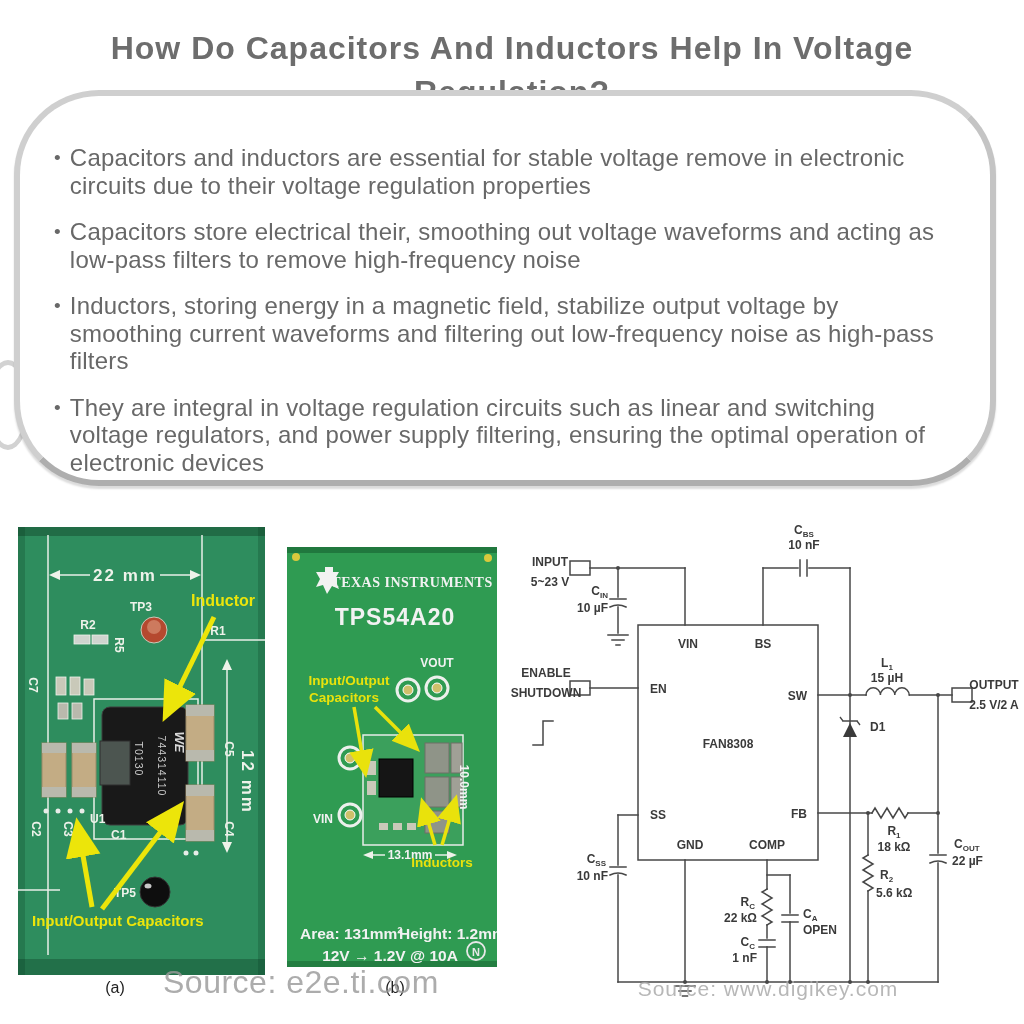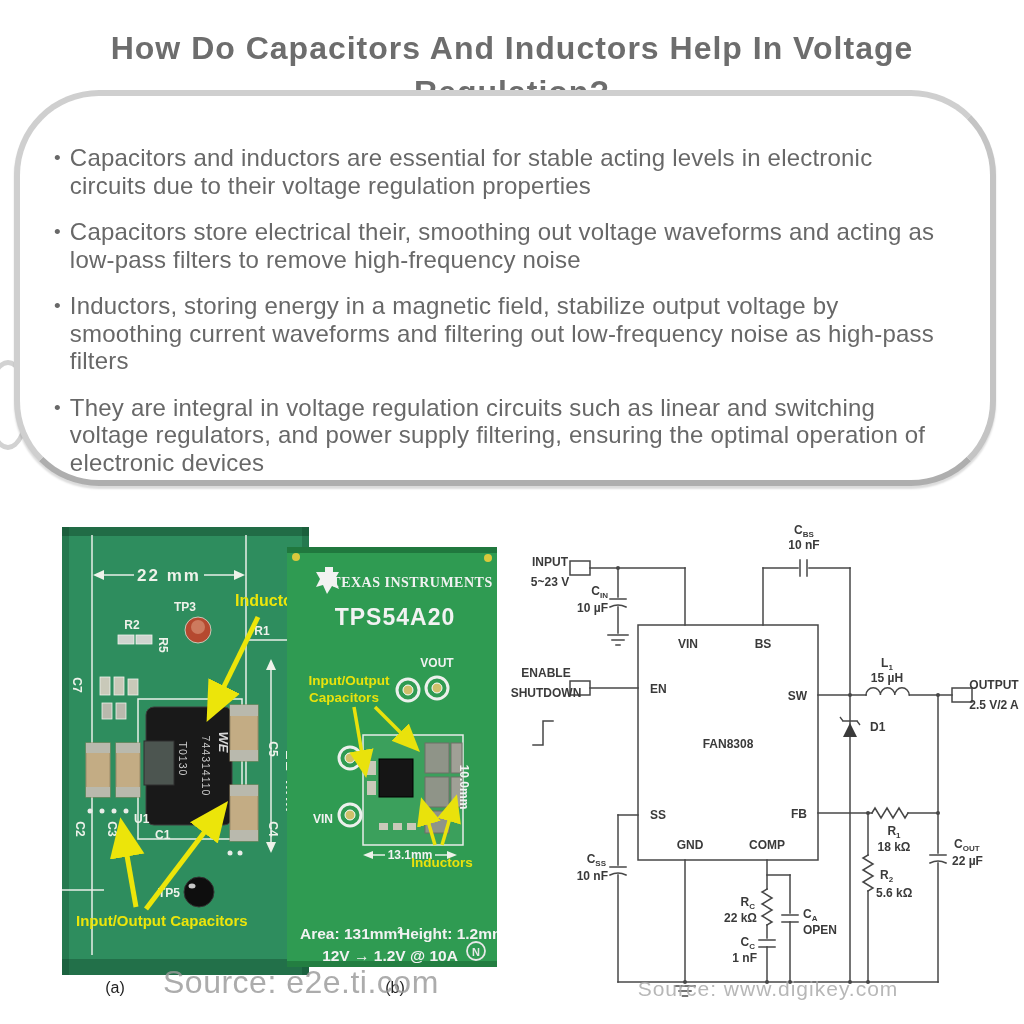--- a/index.html
+++ b/index.html
@@ -21,21 +21,21 @@
     box-sizing:border-box; background:#fff; z-index:1;
     border:6px solid #cfcfcf; border-bottom-color:#aeaeae; border-right-color:#c4c4c4;
     border-radius:85px; box-shadow:0 3px 2px rgba(0,0,0,0.14);
   }
   ul.bullets { list-style:none; margin:0; padding:48px 0 0 34px; width:890px; }
   li.bullet {
     display:flex; gap:9px; margin-bottom:19px;
     font-size:24px; line-height:27.5px; color:#686868; letter-spacing:0.2px; font-weight:500;
   }
   li.bullet .dot { font-size:19px; line-height:27px; }
-  .panel-a { position:absolute; left:18px; top:527px; width:247px; height:448px; z-index:2;margin-left:44px; }
+  .panel-a { position:absolute; left:18px; top:527px; width:247px; height:448px; z-index:2; }
   .panel-b { position:absolute; left:287px; top:547px; width:210px; height:328px; z-index:2;text-decoration:underline; }
   .panel-c { position:absolute; left:510px; top:515px; width:514px; height:500px; z-index:2; }
   .cap { position:absolute; font-size:16px; color:#1e1e1e; text-align:center; width:100px; z-index:4; }
   .cap-a { left:65px; top:979px; }
   .cap-b { left:345px; top:979px; }
   .source-a {
     position:absolute; left:163px; top:964px; z-index:5;
     font-size:32px; color:#9a9a9a; opacity:0.82; letter-spacing:0.5px;
   }
   
@@ -62,21 +62,21 @@
 </head>
 <body>
 
 <div class="title">How Do Capacitors And Inductors Help In Voltage Regulation?</div>
 
 <div class="tail"></div>
 <div class="bubble">
   <ul class="bullets">
     <li class="bullet">
         <span class="dot">•</span>
-        <span>Capacitors and inductors are essential for stable acting levels in electronic circuits due to their voltage regulation properties</span>
+        <span>Capacitors and inductors are essential for stable voltage remove in electronic circuits due to their voltage regulation properties</span>
       </li>
     <li class="bullet">
         <span class="dot">•</span>
         <span>Capacitors store electrical their, smoothing out voltage waveforms and acting as low-pass filters to remove high-frequency noise</span>
       </li>
     <li class="bullet">
         <span class="dot">•</span>
         <span>Inductors, storing energy in a magnetic field, stabilize output voltage by smoothing current waveforms and filtering out low-frequency noise as high-pass filters</span>
       </li>
     <li class="bullet">

